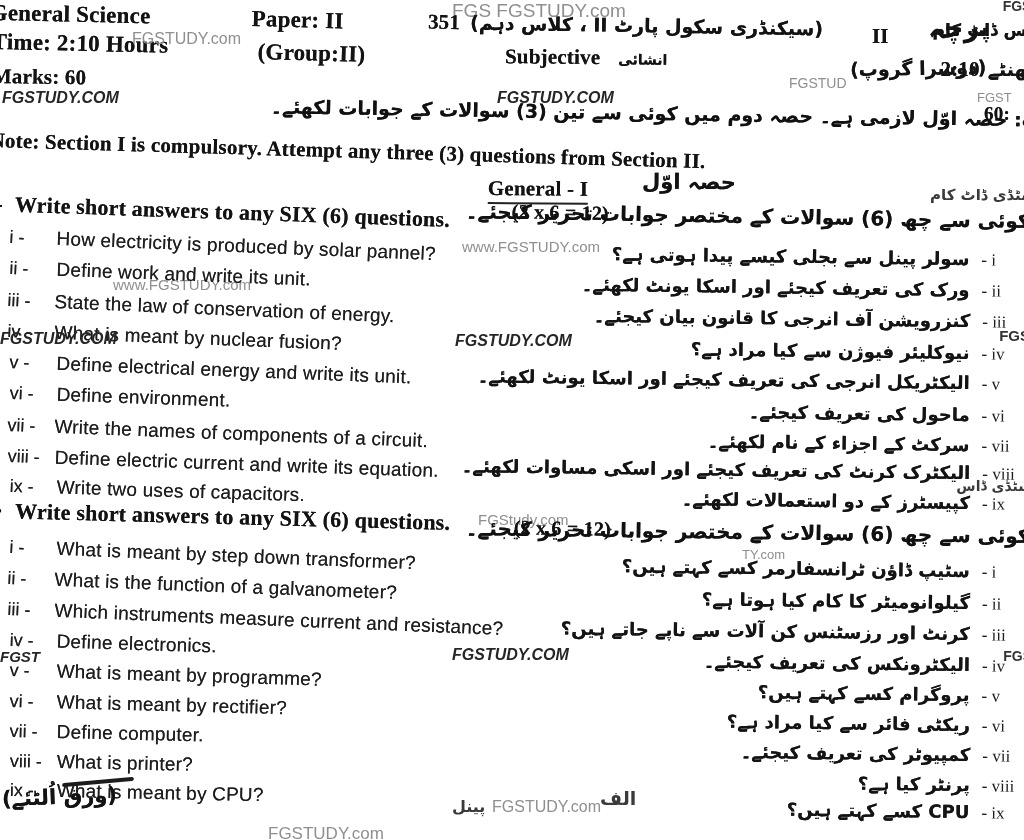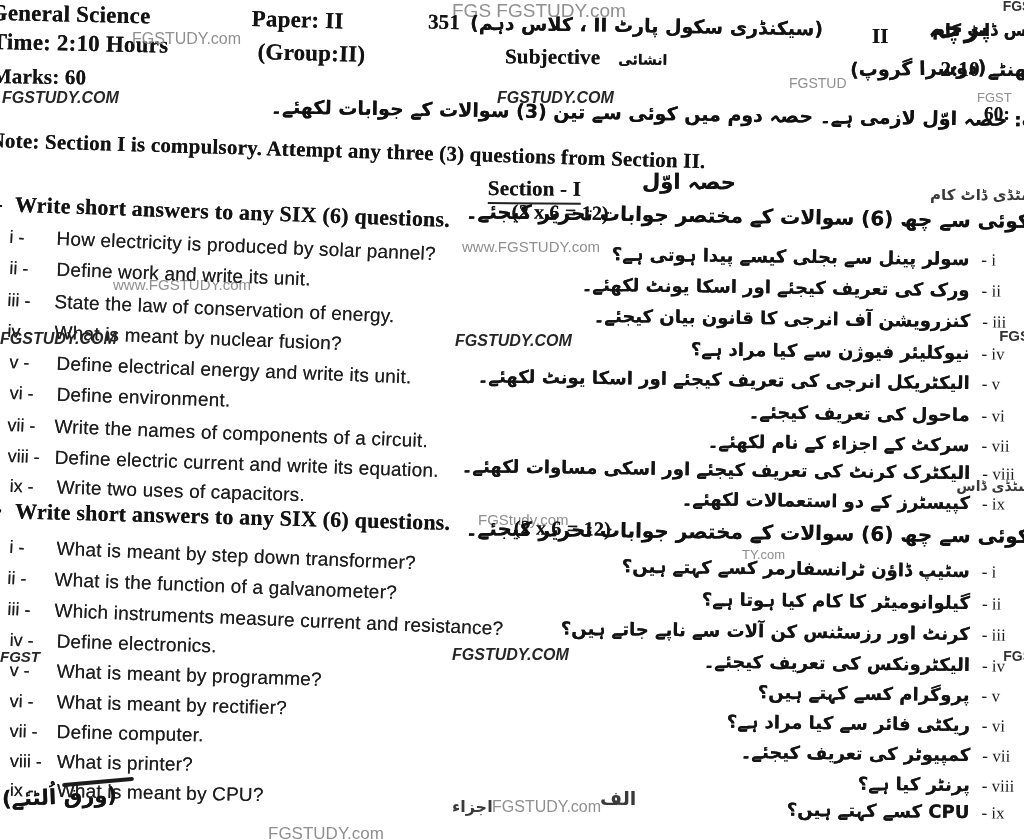--- a/index.html
+++ b/index.html
@@ -58,21 +58,21 @@
     <span class="h-serif" style="font-size:21px;margin-left:37px;">2:10</span>
     <span class="ur" dir="rtl" style="font-size:19px;">گھنٹے</span>
   </div>
   <div class="abs wm-f" style="right:-16px;top:-2px;font-size:14px;">FGST</div>
   <div class="abs wm-g" style="left:977px;top:90px;font-size:13px;">FGST</div>
   <div class="abs h-serif" style="left:984px;top:103px;font-size:19px;">60:</div>
 
   <div class="abs u-head" dir="rtl" style="right:-36px;top:109px;font-size:19px;transform:rotate(1deg);">نوٹ: حصہ اوّل لازمی ہے۔ حصہ دوم میں کوئی سے تین (3) سوالات کے جوابات لکھئے۔</div>
   <div class="abs h-serif" style="left:-10px;top:128px;font-size:21px;transform:rotate(1.7deg);">Note: Section I is compulsory. Attempt any three (3) questions from Section II.</div>
 
-  <div class="abs h-serif" style="left:488px;top:176px;font-size:21px;transform:rotate(.5deg);border-bottom:2px solid #222;padding-bottom:1px;">Section - I</div>
+  <div class="abs h-serif" style="left:488px;top:176px;font-size:21px;transform:rotate(.5deg);border-bottom:2px solid #222;padding-bottom:1px;">General - I</div>
   <div class="abs ur" dir="rtl" style="left:642px;top:170px;font-size:21px;transform:rotate(.5deg);">حصہ اوّل</div>
   <div class="abs wm-u" dir="rtl" style="right:-12px;top:186px;font-size:15px;">سٹڈی ڈاٹ کام</div>
 
   <div class="abs h-serif flexrow" style="left:-4px;top:191px;font-size:22px;transform:rotate(2deg);gap:12px;">
     <span>-</span>
     <span>Write short answers to any SIX (6) questions.</span>
   </div>
   <div class="abs h-serif" style="left:512px;top:200px;font-size:20px;transform:rotate(1.2deg);">(2 x 6 = 12)</div>
   <div class="abs u-head" dir="rtl" style="right:-6px;top:209px;font-size:20px;transform:rotate(1deg);">کوئی سے چھ (6) سوالات کے مختصر جوابات تحریر کیجئے۔</div>
   <div class="abs wm-g" style="left:462px;top:238px;font-size:15px;">www.FGSTUDY.com</div>
@@ -240,18 +240,18 @@
       <span class="u-text" dir="rtl">پرنٹر کیا ہے؟</span>
       <span class="u-num">- viii</span>
     </div>
   <div class="u-row" style="right:-4px;top:802px;transform:rotate(.8deg);">
       <span class="u-text" dir="rtl">CPU کسے کہتے ہیں؟</span>
       <span class="u-num">- ix</span>
     </div>
 
   <div class="smudge" style="left:62px;top:780px;width:72px;height:4px;transform:rotate(-5deg);"></div>
   <div class="abs ur" dir="rtl" style="left:2px;top:785px;font-size:21px;transform:rotate(-2deg);">(ورق اُلٹئے)</div>
-  <div class="abs wm-u" dir="rtl" style="left:452px;top:797px;font-size:16px;">اجزاء</div>
+  <div class="abs wm-u" dir="rtl" style="left:452px;top:797px;font-size:16px;">پینل</div>
   <div class="abs wm-g" style="left:492px;top:798px;font-size:16px;">FGSTUDY.com</div>
   <div class="abs wm-u" dir="rtl" style="left:600px;top:787px;font-size:19px;">الف</div>
   <div class="abs wm-g" style="left:268px;top:824px;font-size:17px;">FGSTUDY.com</div>
 
 </div>
 
 </body></html>

